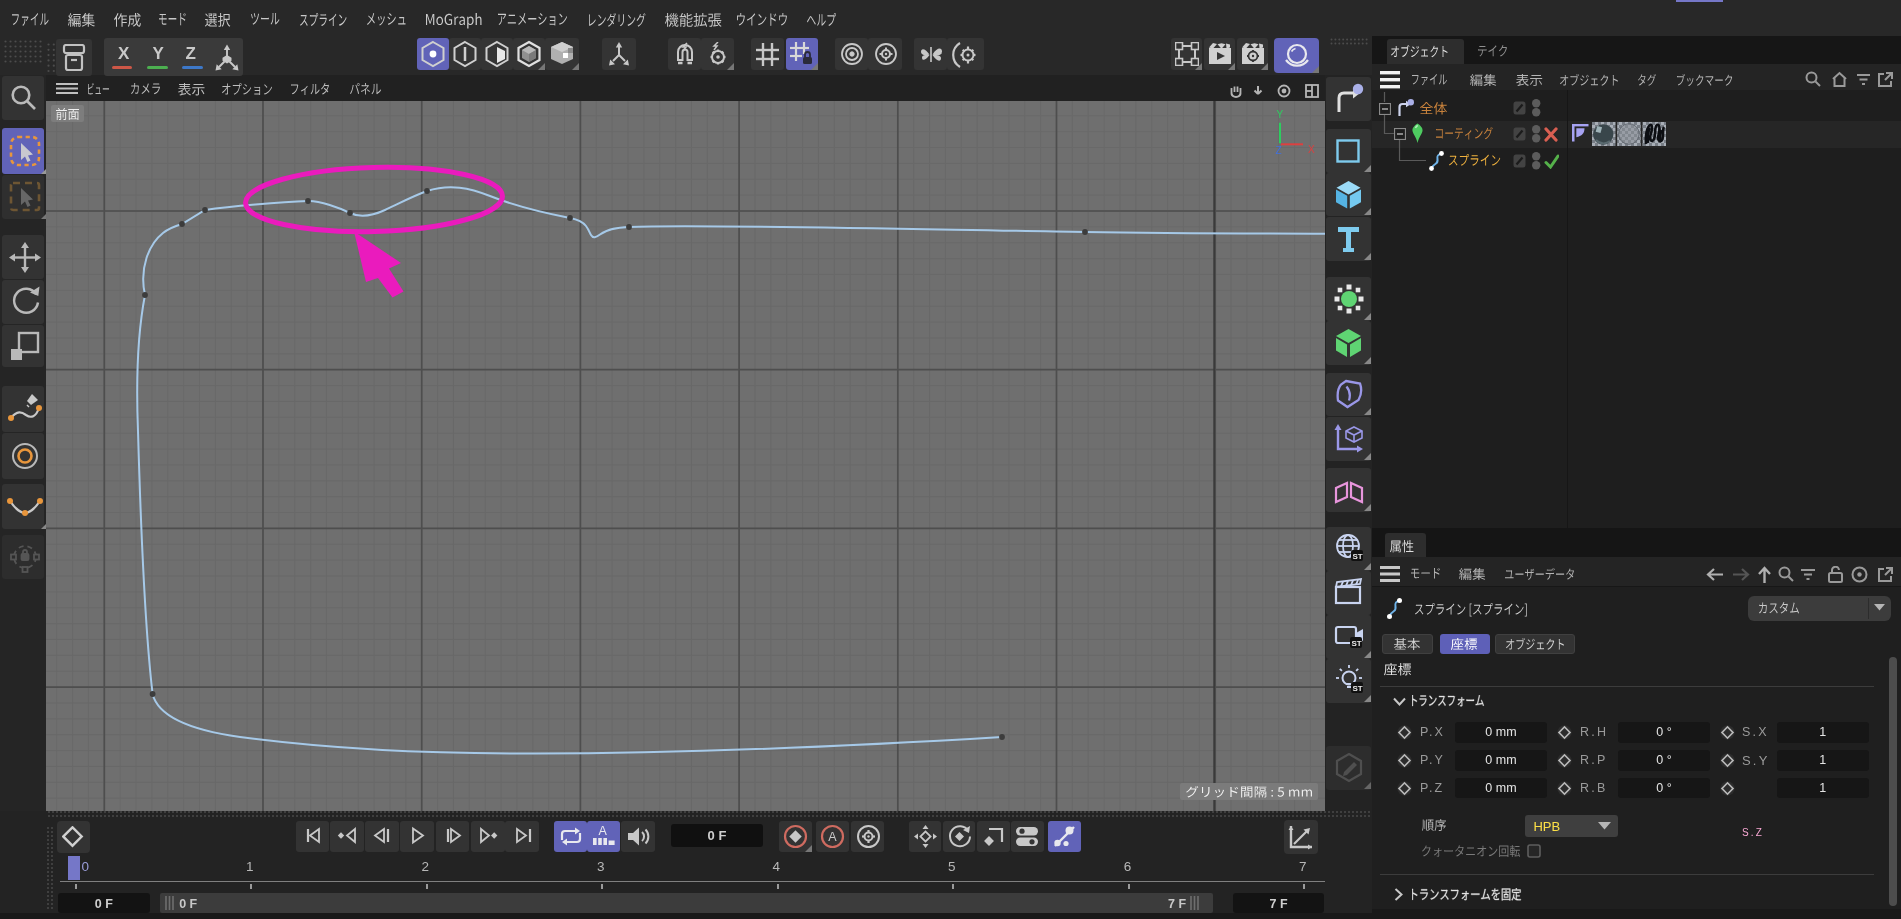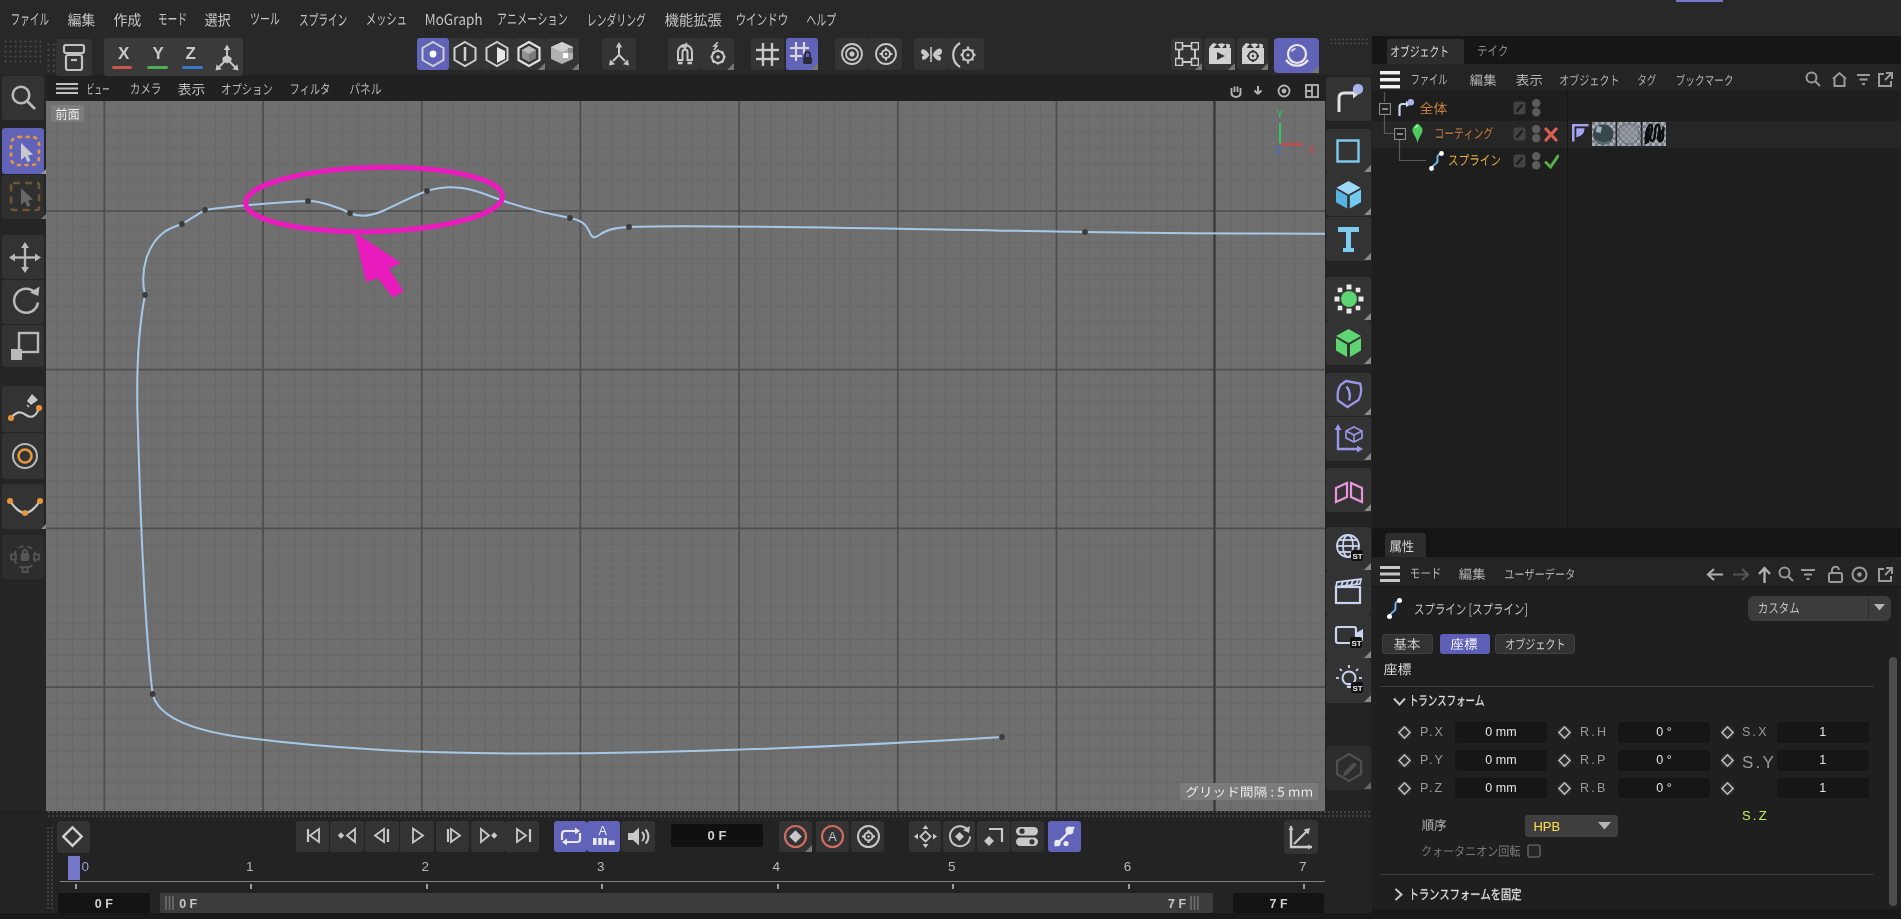--- a/index.html
+++ b/index.html
@@ -930,42 +930,42 @@
     <circle cx="7.5" cy="7.5" r="7.2" fill="#2c2c2c"></circle>
     <rect x="3.6" y="3.6" width="7.8" height="7.8" fill="none" stroke="#b9b9b9" stroke-width="1.6" transform="rotate(45 7.5 7.5)"></rect>
   </svg>
 <div style="position:absolute;left:1580.0px;top:753.1px;font-size:12.5px;color:#9a9a9a;letter-spacing:2.2px">R.P</div>
 <div style="position:absolute;left:1617.7px;top:749.9px;width:92.5px;height:20.7px;background:#161616;border-radius:3px"></div>
 <div style="position:absolute;left:1617.7px;top:753.1px;font-size:12.5px;color:#e4e4e4;width:92.5px;text-align:center">0 °</div>
 <svg style="position:absolute;left:1720.0px;top:752.9px" width="15" height="15">
     <circle cx="7.5" cy="7.5" r="7.2" fill="#2c2c2c"></circle>
     <rect x="3.6" y="3.6" width="7.8" height="7.8" fill="none" stroke="#b9b9b9" stroke-width="1.6" transform="rotate(45 7.5 7.5)"></rect>
   </svg>
-<div style="position:absolute;left:1742.0px;top:753.1px;font-size:17px;color:#9a9a9a;letter-spacing:2.2px">S.Y</div>
+<div style="position:absolute;left:1742.0px;top:753.1px;font-size:13px;color:#9a9a9a;letter-spacing:2.2px">S.Y</div>
 <div style="position:absolute;left:1776.5px;top:749.9px;width:92.6px;height:20.7px;background:#161616;border-radius:3px"></div>
 <div style="position:absolute;left:1776.5px;top:753.1px;font-size:12.5px;color:#e4e4e4;width:92.6px;text-align:center">1</div>
 <svg style="position:absolute;left:1397.0px;top:780.6px" width="15" height="15">
     <circle cx="7.5" cy="7.5" r="7.2" fill="#2c2c2c"></circle>
     <rect x="3.6" y="3.6" width="7.8" height="7.8" fill="none" stroke="#b9b9b9" stroke-width="1.6" transform="rotate(45 7.5 7.5)"></rect>
   </svg>
 <div style="position:absolute;left:1420.0px;top:780.8px;font-size:12.5px;color:#9a9a9a;letter-spacing:2.2px">P.Z</div>
 <div style="position:absolute;left:1454.7px;top:777.6px;width:92.6px;height:20.7px;background:#161616;border-radius:3px"></div>
 <div style="position:absolute;left:1454.7px;top:780.8px;font-size:12.5px;color:#e4e4e4;width:92.6px;text-align:center">0 mm</div>
 <svg style="position:absolute;left:1557.0px;top:780.6px" width="15" height="15">
     <circle cx="7.5" cy="7.5" r="7.2" fill="#2c2c2c"></circle>
     <rect x="3.6" y="3.6" width="7.8" height="7.8" fill="none" stroke="#b9b9b9" stroke-width="1.6" transform="rotate(45 7.5 7.5)"></rect>
   </svg>
 <div style="position:absolute;left:1580.0px;top:780.8px;font-size:12.5px;color:#9a9a9a;letter-spacing:2.2px">R.B</div>
 <div style="position:absolute;left:1617.7px;top:777.6px;width:92.5px;height:20.7px;background:#161616;border-radius:3px"></div>
 <div style="position:absolute;left:1617.7px;top:780.8px;font-size:12.5px;color:#e4e4e4;width:92.5px;text-align:center">0 °</div>
 <svg style="position:absolute;left:1720.0px;top:780.6px" width="15" height="15">
     <circle cx="7.5" cy="7.5" r="7.2" fill="#2c2c2c"></circle>
     <rect x="3.6" y="3.6" width="7.8" height="7.8" fill="none" stroke="#b9b9b9" stroke-width="1.6" transform="rotate(45 7.5 7.5)"></rect>
   </svg>
-<div style="position:absolute;left:1742.0px;top:808px;font-size:13px;color:#bef264;letter-spacing:2.2px">S.Z</div>
+<div style="position:absolute;left:1742.0px;top:827px;font-size:10px;color:#f9a8d4;letter-spacing:2.2px">S.Z</div>
 <div style="position:absolute;left:1776.5px;top:777.6px;width:92.6px;height:20.7px;background:#161616;border-radius:3px"></div>
 <div style="position:absolute;left:1776.5px;top:780.8px;font-size:12.5px;color:#e4e4e4;width:92.6px;text-align:center">1</div>
 <svg class="t" style="left:1421.6px;top:818.8px" width="26" height="14">
     <path d="M4.2 0.4V11.5H5.0V0.4ZM2.5 1.4V10.1H3.2V1.4ZM0.8 0.5V5.7C0.8 7.8 0.7 9.8 0.0 11.3C0.2 11.5 0.5 11.8 0.6 11.9C1.5 10.2 1.6 8.1 1.6 5.7V0.5ZM6.8 5.4H10.3V6.7H6.8ZM6.8 7.4H10.3V8.7H6.8ZM6.8 3.5H10.3V4.7H6.8ZM7.3 9.8C6.8 10.3 5.8 11.0 5.0 11.3C5.2 11.5 5.5 11.8 5.6 12.0C6.4 11.6 7.4 10.9 8.1 10.3ZM9.0 10.3C9.8 10.8 10.7 11.5 11.1 12.0L11.8 11.4C11.4 10.9 10.4 10.3 9.7 9.8ZM6.0 2.7V9.5H11.2V2.7H8.7L9.1 1.5H11.5V0.6H5.6V1.5H8.1C8.0 1.9 7.9 2.3 7.8 2.7Z M16.8 5.2C17.6 5.6 18.7 6.1 19.5 6.6H15.0V7.4H18.9V10.8C18.9 11.0 18.8 11.1 18.6 11.1C18.4 11.1 17.5 11.1 16.6 11.1C16.7 11.3 16.9 11.7 16.9 12.0C18.0 12.0 18.8 12.0 19.2 11.8C19.7 11.7 19.8 11.4 19.8 10.8V7.4H22.5C22.1 8.1 21.5 8.7 21.1 9.2L21.9 9.6C22.5 8.9 23.3 7.8 24.0 6.8L23.3 6.5L23.1 6.6H21.1L21.1 6.5C20.8 6.3 20.5 6.1 20.1 5.9C21.1 5.3 22.1 4.5 22.8 3.7L22.2 3.2L22.0 3.3H15.7V4.1H21.2C20.6 4.6 19.9 5.1 19.2 5.5C18.6 5.2 17.9 4.9 17.3 4.6ZM13.7 1.5V5.1C13.7 7.0 13.6 9.6 12.5 11.5C12.8 11.6 13.2 11.8 13.3 12.0C14.4 10.0 14.6 7.1 14.6 5.1V2.4H24.0V1.5H19.2V0.0H18.3V1.5Z" fill="#b8b8b8"></path>
   </svg>
 <div style="position:absolute;left:1525.2px;top:814.7px;width:92.5px;height:22.0px;background:#3f3f3f;border-radius:3px"></div>
 <div style="position:absolute;left:1533.4px;top:818.5px;font-size:13px;color:#fde047;">HPB</div>
 <svg style="position:absolute;left:1598.0px;top:822.0px" width="13" height="8">
     <path d="M0,0 h13 l-6.5,7.5 Z" fill="#b5b5b5"></path>
   </svg>

